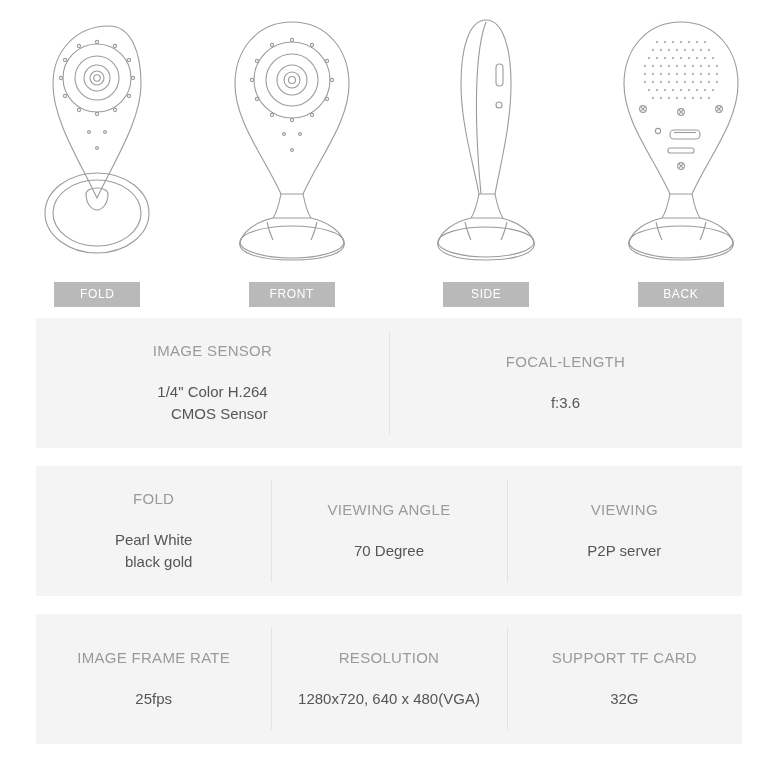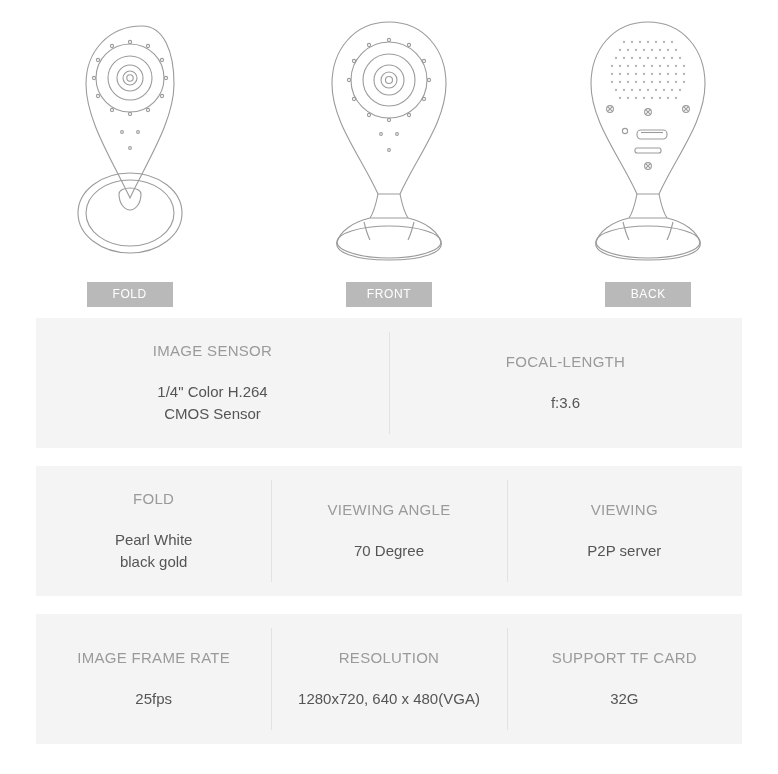--- a/index.html
+++ b/index.html
@@ -90,21 +90,21 @@
     letter-spacing: 0.3px;
     margin-bottom: 22px;
     text-align: center;
   }
   .spec-value {
     font-size: 15px;
     color: #555555;
     text-align: center;
     line-height: 1.45;
   }
-  .spec-value .l2 { display: block; }
+  .spec-value .l2 { display: block; text-align: right; }
 
   svg { display: block; }
 </style>
 </head>
 <body>
 
 <div class="page">
 
   <div class="views">
 
@@ -180,20 +180,43 @@
 
           <path d="M66 210 C 48 214, 36 224, 33 234 C 30 244, 50 252, 85 252 C 120 252, 140 244, 137 234 C 134 224, 122 214, 104 210 Z"></path>
           <ellipse cx="85" cy="234" rx="52" ry="16"></ellipse>
           <path d="M60 214 C 62 222, 64 228, 66 232"></path>
           <path d="M110 214 C 108 222, 106 228, 104 232"></path>
         </svg>
       </div>
       <div class="view-label">FRONT</div>
     </div>
 
+    <div class="view-col">
+      <div class="view-art">
+        <svg width="170" height="262" viewBox="0 0 170 262" fill="none" stroke="#9b9b9b" stroke-width="1.1">
+
+          <path d="M85 12 C 68 12, 60 40, 60 76 C 60 116, 72 154, 78 186 L 94 186 C 100 154, 110 116, 110 76 C 110 40, 102 12, 85 12 Z"></path>
+
+          <path d="M85 14 C 75 40, 72 100, 80 186"></path>
+
+          <rect x="95" y="56" width="7" height="22" rx="3.5"></rect>
+
+          <circle cx="98" cy="97" r="3"></circle>
+
+          <path d="M78 186 C 76 196, 74 204, 70 210"></path>
+          <path d="M94 186 C 96 196, 98 204, 102 210"></path>
+
+          <path d="M70 210 C 52 214, 40 224, 37 234 C 34 244, 52 252, 85 252 C 118 252, 136 244, 133 234 C 130 224, 118 214, 100 210 Z"></path>
+          <ellipse cx="85" cy="234" rx="48" ry="15"></ellipse>
+          <path d="M64 214 C 66 222, 68 228, 70 232"></path>
+          <path d="M106 214 C 104 222, 102 228, 100 232"></path>
+        </svg>
+      </div>
+      <div class="view-label">SIDE</div>
+    </div>
 
     <div class="view-col">
       <div class="view-art">
         <svg width="170" height="262" viewBox="0 0 170 262" fill="none" stroke="#9b9b9b" stroke-width="1.1">
 
           <path d="M85 14 C 50 14, 28 42, 28 76 C 28 114, 58 150, 74 186 L 96 186 C 112 150, 142 114, 142 76 C 142 42, 120 14, 85 14 Z"></path>
 
           <g fill="#b4b4b4" stroke="none">
             <circle cx="61" cy="34" r="1.15"></circle>
               <circle cx="69" cy="34" r="1.15"></circle>

